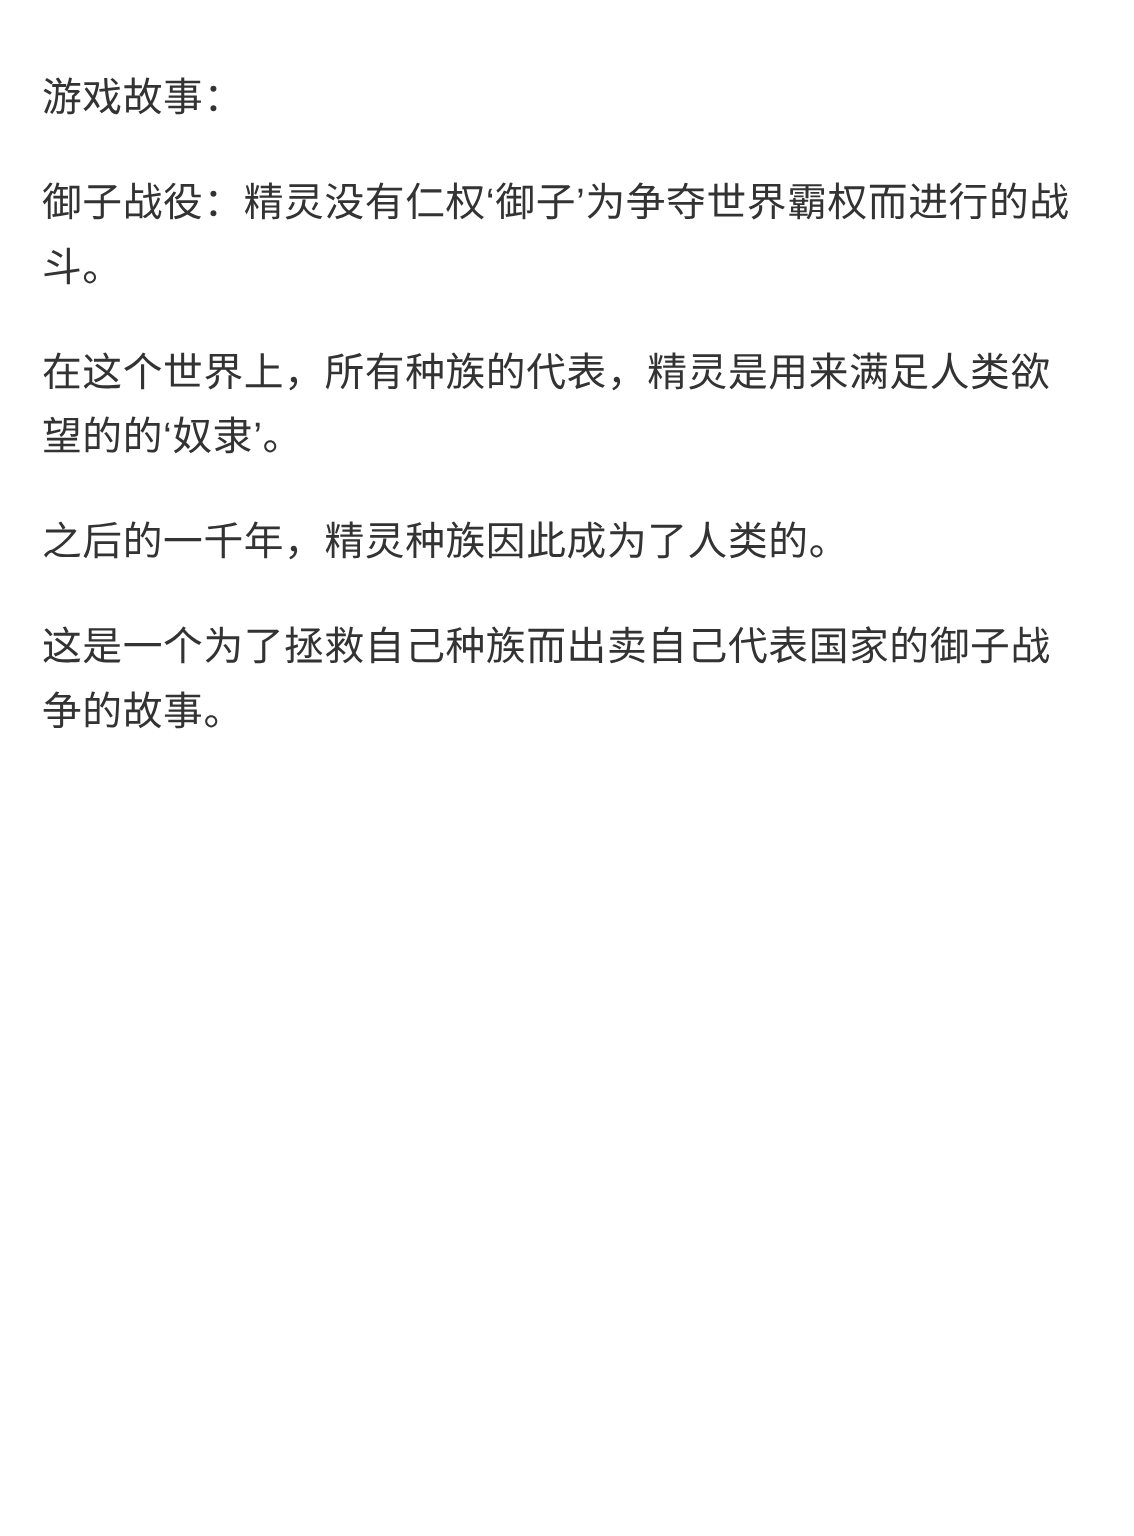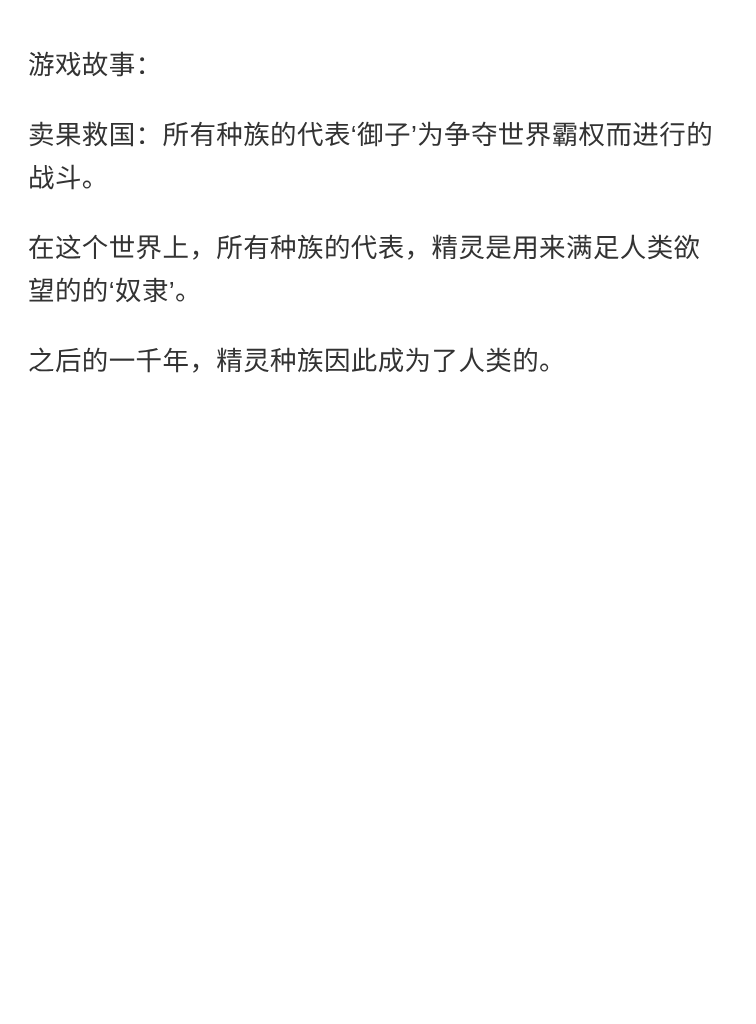--- a/index.html
+++ b/index.html
@@ -35,22 +35,23 @@
   }
 </style>
 </head>
 <body>
 
 <div class="page">
 
   <p class="para">游戏故事：</p>
 
 
-  <p class="para">卖果救国：所有种族的代表‘御子’为争夺世界霸权而进行的战斗。</p>
+  <p class="para">御子战役：精灵没有仁权‘御子’为争夺世界霸权而进行的战斗。</p>
 
 
   <p class="para">在这个世界上，所有种族的代表，精灵是用来满足人类欲望的的‘奴隶’。</p>
 
   <p class="para">之后的一千年，精灵种族因此成为了人类的。</p>
 
 
+  <p class="para">这是一个为了拯救自己种族而出卖自己代表国家的御子战争的故事。</p>
 
 </div>
 
 </body></html>

